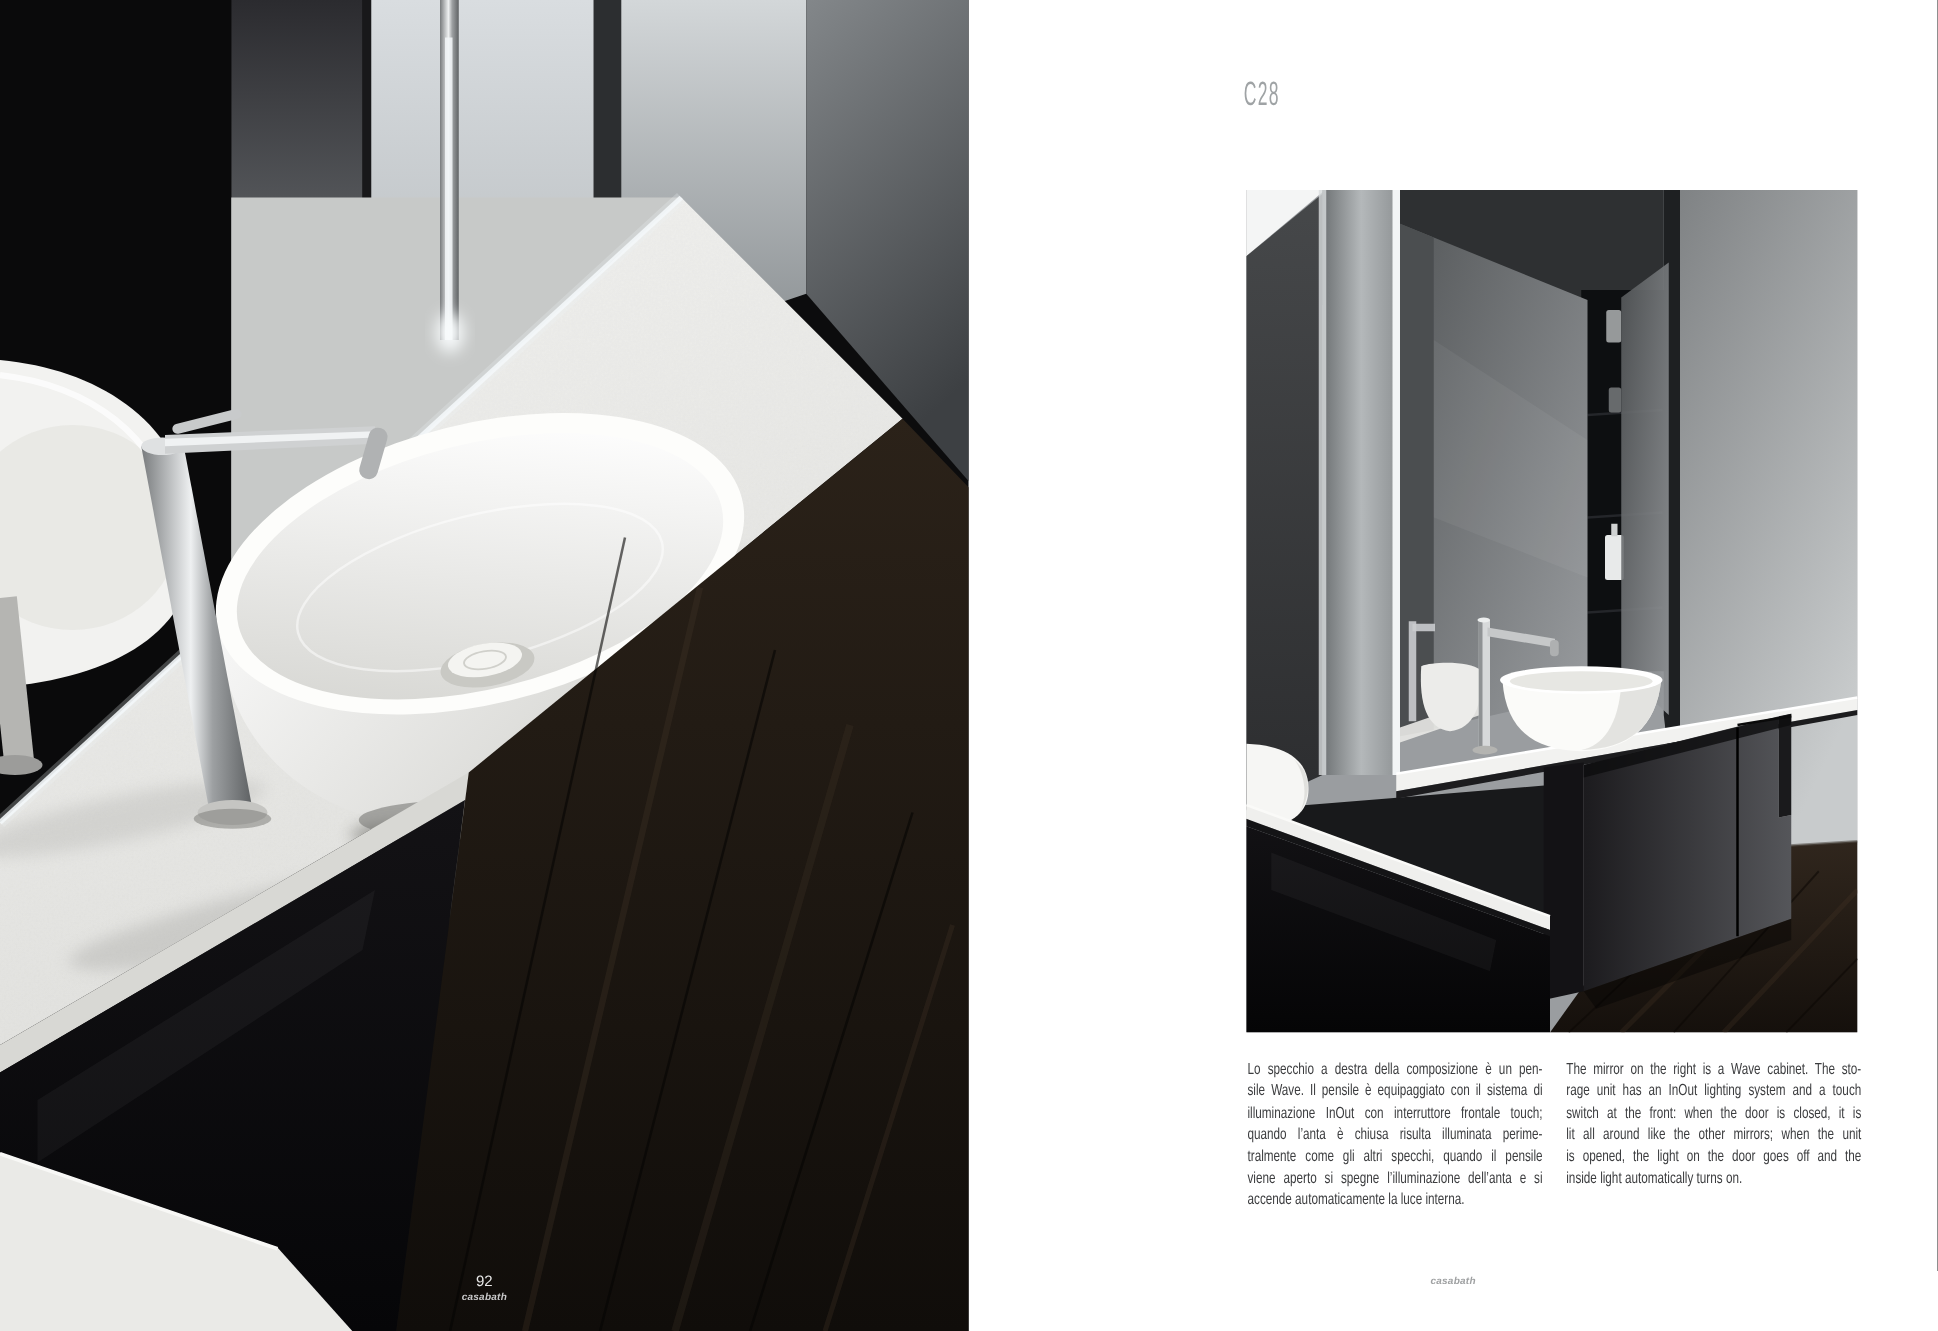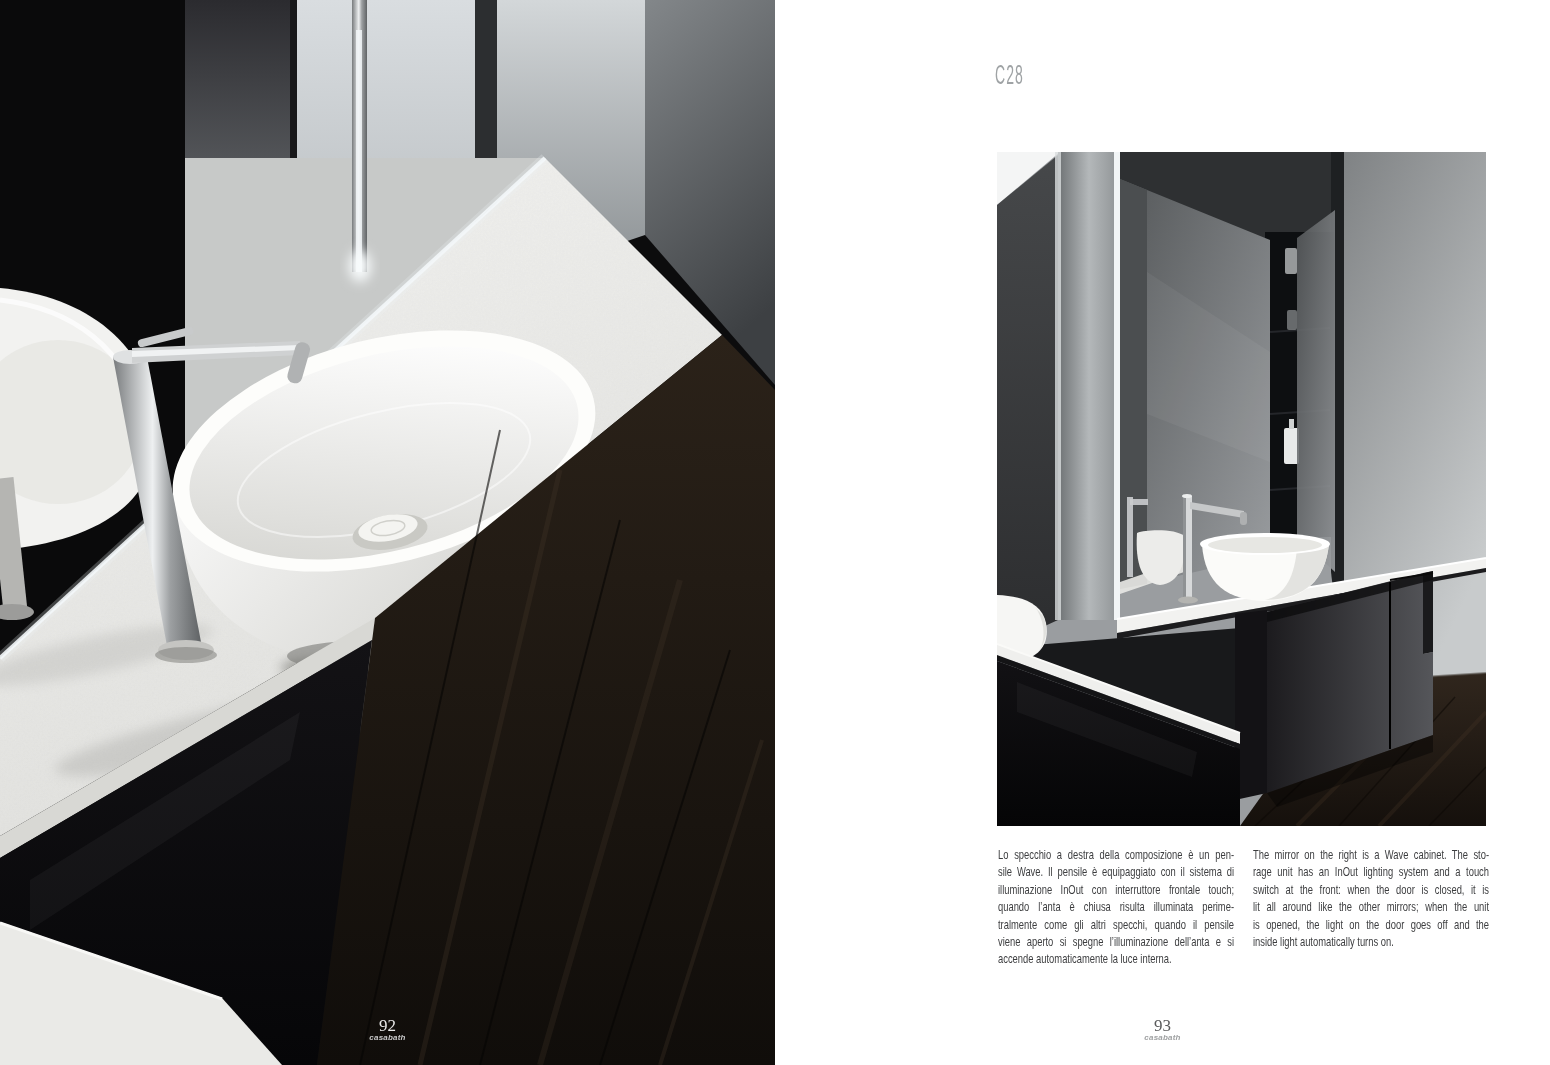--- a/index.html
+++ b/index.html
@@ -11,21 +11,21 @@
   .model-code{position:absolute;left:995px;top:62px;font-size:27px;line-height:1;
               color:#9fa3a5;letter-spacing:2px;transform:scaleX(.52);transform-origin:0 0;
               font-weight:400;}
   .textcol{position:absolute;top:846px;width:322px;transform:scaleX(.733);transform-origin:0 0;}
   .col-it{left:998px;}
   .col-en{left:1253px;}
   .jline{font-size:12.8px;line-height:17.4px;color:#3c3d3f;text-align:justify;
          text-align-last:justify;white-space:normal;}
   .jlast{text-align-last:left;}
   .pagefoot{position:absolute;top:1019px;width:775px;text-align:center;}
-  .pagefoot .num{font-size:17px;line-height:13px;font-family:Liberation Serif, serif;}
+  .pagefoot .num{font-size:12px;line-height:13px;}
   .pagefoot .brand{font-size:8px;font-weight:bold;letter-spacing:.2px;margin-top:1px;font-style:italic;}
   .foot-left{left:0;}
   .foot-left .num{color:#e8e8e8;}
   .foot-left .brand{color:#c9c9ca;}
   .foot-right{left:775px;}
   .foot-right .num{color:#5a5b5c;}
   .foot-right .brand{color:#9fa1a2;}
 </style>
 </head>
 <body>
@@ -329,17 +329,16 @@
   <div class="textcol col-en">
     <div class="jline">The mirror on the right is a Wave cabinet. The sto-</div>
     <div class="jline">rage unit has an InOut lighting system and a touch</div>
     <div class="jline">switch at the front: when the door is closed, it is</div>
     <div class="jline">lit all around like the other mirrors; when the unit</div>
     <div class="jline">is opened, the light on the door goes off and the</div>
     <div class="jline jlast">inside light automatically turns on.</div>
   </div>
 
   <div class="pagefoot foot-right">
-    <div class="num">93</div>
     <div class="brand">casabath</div>
   </div>
 
 </div>
 
 </body></html>

